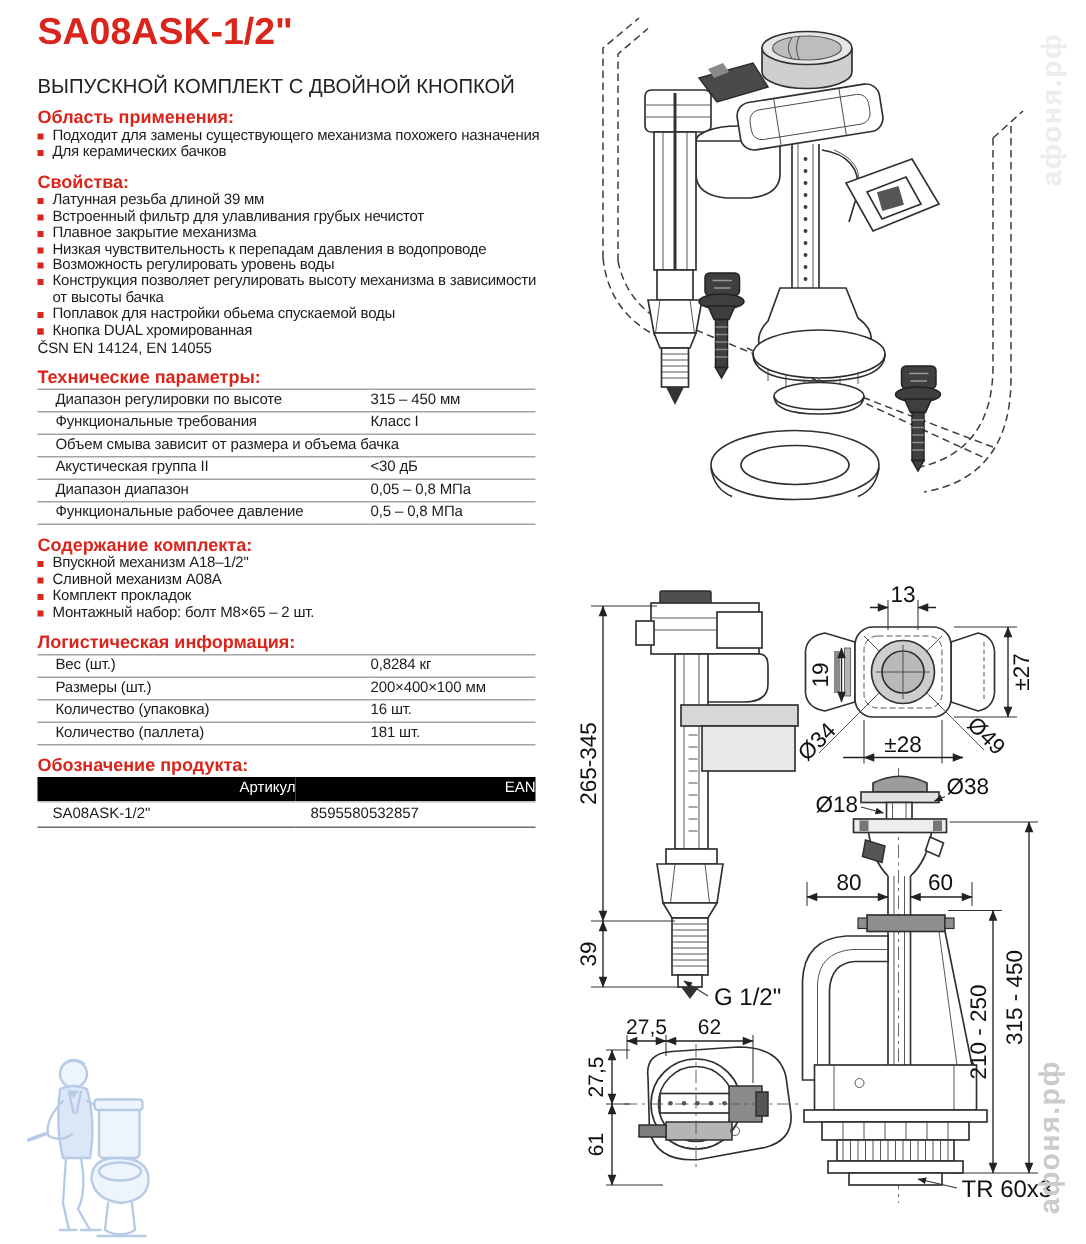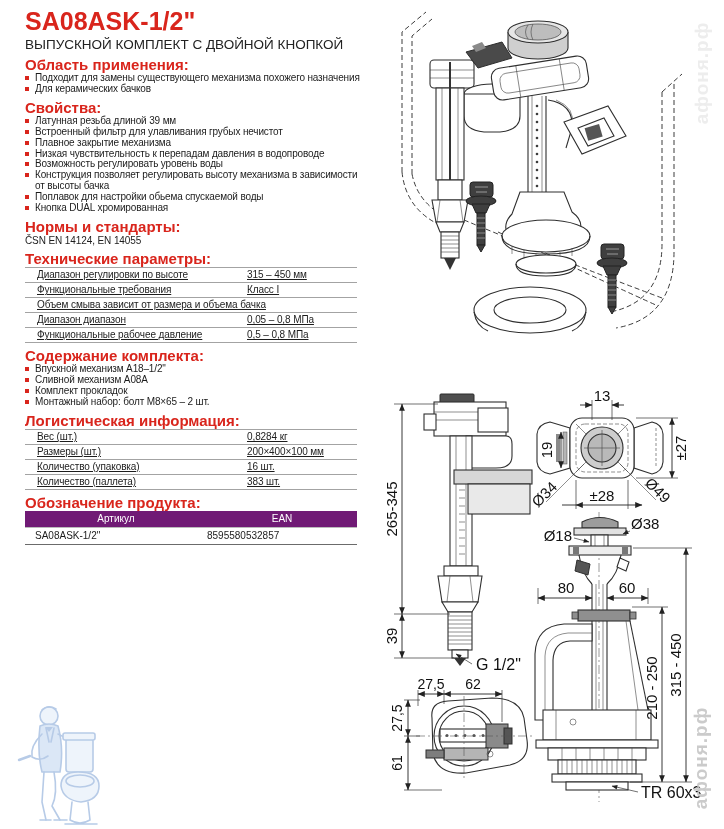--- a/index.html
+++ b/index.html
@@ -1,31 +1,31 @@
 <!DOCTYPE html>
 <html><head>
 <meta charset="utf-8">
 <style>
   html,body{margin:0;padding:0;background:#fff;}
   .page{position:relative;width:724px;height:829px;background:#fff;overflow:hidden;
         font-family:"Liberation Sans",sans-serif;color:#1c1c1c;}
   .left-col{position:absolute;left:25px;top:8px;width:338px;}
   .title{color:#d9251c;font-size:25px;font-weight:bold;line-height:26px;margin:0;}
-  .subtitle{font-size:13.5px;color:#222;line-height:15px;margin-top:3px;font-weight:400;}
-  .sec-h{color:#d9251c;font-weight:bold;font-size:15px;line-height:12px;margin-top:7px;margin-bottom:2px;}
+  .subtitle{font-size:13.5px;color:#222;line-height:15px;margin-top:16px;font-weight:400;}
+  .sec-h{color:#d9251c;font-weight:bold;font-size:12px;line-height:12px;margin-top:7px;margin-bottom:2px;}
   ul.blist{list-style:none;margin:0;padding:0;}
   ul.blist li{position:relative;font-size:10px;line-height:10.9px;padding-left:10px;letter-spacing:-0.15px;}
   ul.blist li .sq{position:absolute;left:0;top:3px;width:4px;height:4px;background:#d9251c;}
   .std-text{font-size:10px;line-height:11px;letter-spacing:-0.1px;}
-  table.spec{border-collapse:collapse;width:332px;font-size:10px;margin-top:2px;border-bottom:1px solid #a3a3a3;text-decoration:underline;}
+  table.spec{border-collapse:collapse;width:332px;font-size:10px;margin-top:2px;border-bottom:1px solid #a3a3a3;}
   table.spec td{border-top:1px solid #a3a3a3;padding:1.5px 0 1.5px 12px;letter-spacing:-0.1px;}
   table.spec td.lab{width:210px;}
   table.spec td.val{padding-left:0;}
   table.pid{border-collapse:collapse;width:332px;font-size:10px;margin-top:2px;border-bottom:1.5px solid #6b6b6b;}
-  table.pid th{background:#701a75;color:#fff;font-weight:400;text-align:center;padding:2.5px 0 2.5px 10px;font-size:10px;}
+  table.pid th{background:#000000;color:#fff;font-weight:400;text-align:right;padding:2.5px 0 2.5px 10px;font-size:10px;}
   table.pid th.c1{width:162px;}
   table.pid td{padding:2.5px 0 2.5px 10px;border-top:1px solid #bbb;}
   .illus{position:absolute;left:380px;top:4px;width:344px;height:380px;}
   .tech{position:absolute;left:380px;top:388px;width:344px;height:441px;}
   .dimtxt{font-family:"Liberation Sans",sans-serif;font-size:14px;fill:#111;}
   .dimmid{font-family:"Liberation Sans",sans-serif;font-size:15px;fill:#111;}
   .dimbig{font-family:"Liberation Sans",sans-serif;font-size:16px;fill:#111;}
   .dim{stroke:#222;stroke-width:0.9;fill:none;}
   .ext{stroke:#333;stroke-width:0.7;fill:none;}
   .ln{stroke:#2f2f2f;stroke-width:1.1;fill:none;}
@@ -60,36 +60,39 @@
       <li><span class="sq"></span><span>Встроенный фильтр для улавливания грубых нечистот</span></li>
       <li><span class="sq"></span><span>Плавное закрытие механизма</span></li>
       <li><span class="sq"></span><span>Низкая чувствительность к перепадам давления в водопроводе</span></li>
       <li><span class="sq"></span><span>Возможность регулировать уровень воды</span></li>
       <li><span class="sq"></span><span>Конструкция позволяет регулировать высоту механизма в зависимости от высоты бачка</span></li>
       <li><span class="sq"></span><span>Поплавок для настройки обьема спускаемой воды</span></li>
       <li><span class="sq"></span></li>
       <li><span class="sq"></span><span>Кнопка DUAL хромированная</span></li>
     </ul>
 
-    <div class="sec-h">Нормы и стандарты:</div>
     <div class="std-text">ČSN EN 14124, EN 14055</div>
 
     <div class="sec-h">Технические параметры:</div>
     <table class="spec">
       <tbody>
           <tr>
         <td class="lab">Диапазон регулировки по высоте</td>
         <td class="val">315 – 450 мм</td>
       </tr>
       <tr>
         <td class="lab">Функциональные требования</td>
         <td class="val">Класс I</td>
       </tr>
       <tr>
         <td class="lab" colspan="2">Объем смыва зависит от размера и объема бачка</td>
+      </tr>
+      <tr>
+        <td class="lab">Акустическая группа II</td>
+        <td class="val">&lt;30 дБ</td>
       </tr>
       <tr>
         <td class="lab">Диапазон диапазон</td>
         <td class="val">0,05 – 0,8 МПа</td>
       </tr>
       <tr>
         <td class="lab">Функциональные рабочее давление</td>
         <td class="val">0,5 – 0,8 МПа</td>
       </tr>
     </tbody>
@@ -113,21 +116,21 @@
       <tr>
         <td class="lab">Размеры (шт.)</td>
         <td class="val">200×400×100 мм</td>
       </tr>
       <tr>
         <td class="lab">Количество (упаковка)</td>
         <td class="val">16 шт.</td>
       </tr>
       <tr>
         <td class="lab">Количество (паллета)</td>
-        <td class="val">383 шт.</td>
+        <td class="val">181 шт.</td>
       </tr>
     </tbody>
       </table>
 
     <div class="sec-h">Обозначение продукта:</div>
     <table class="pid">
       <tbody>
           <tr>
         <th class="c1">Артикул</th>
         <th>EAN</th>

